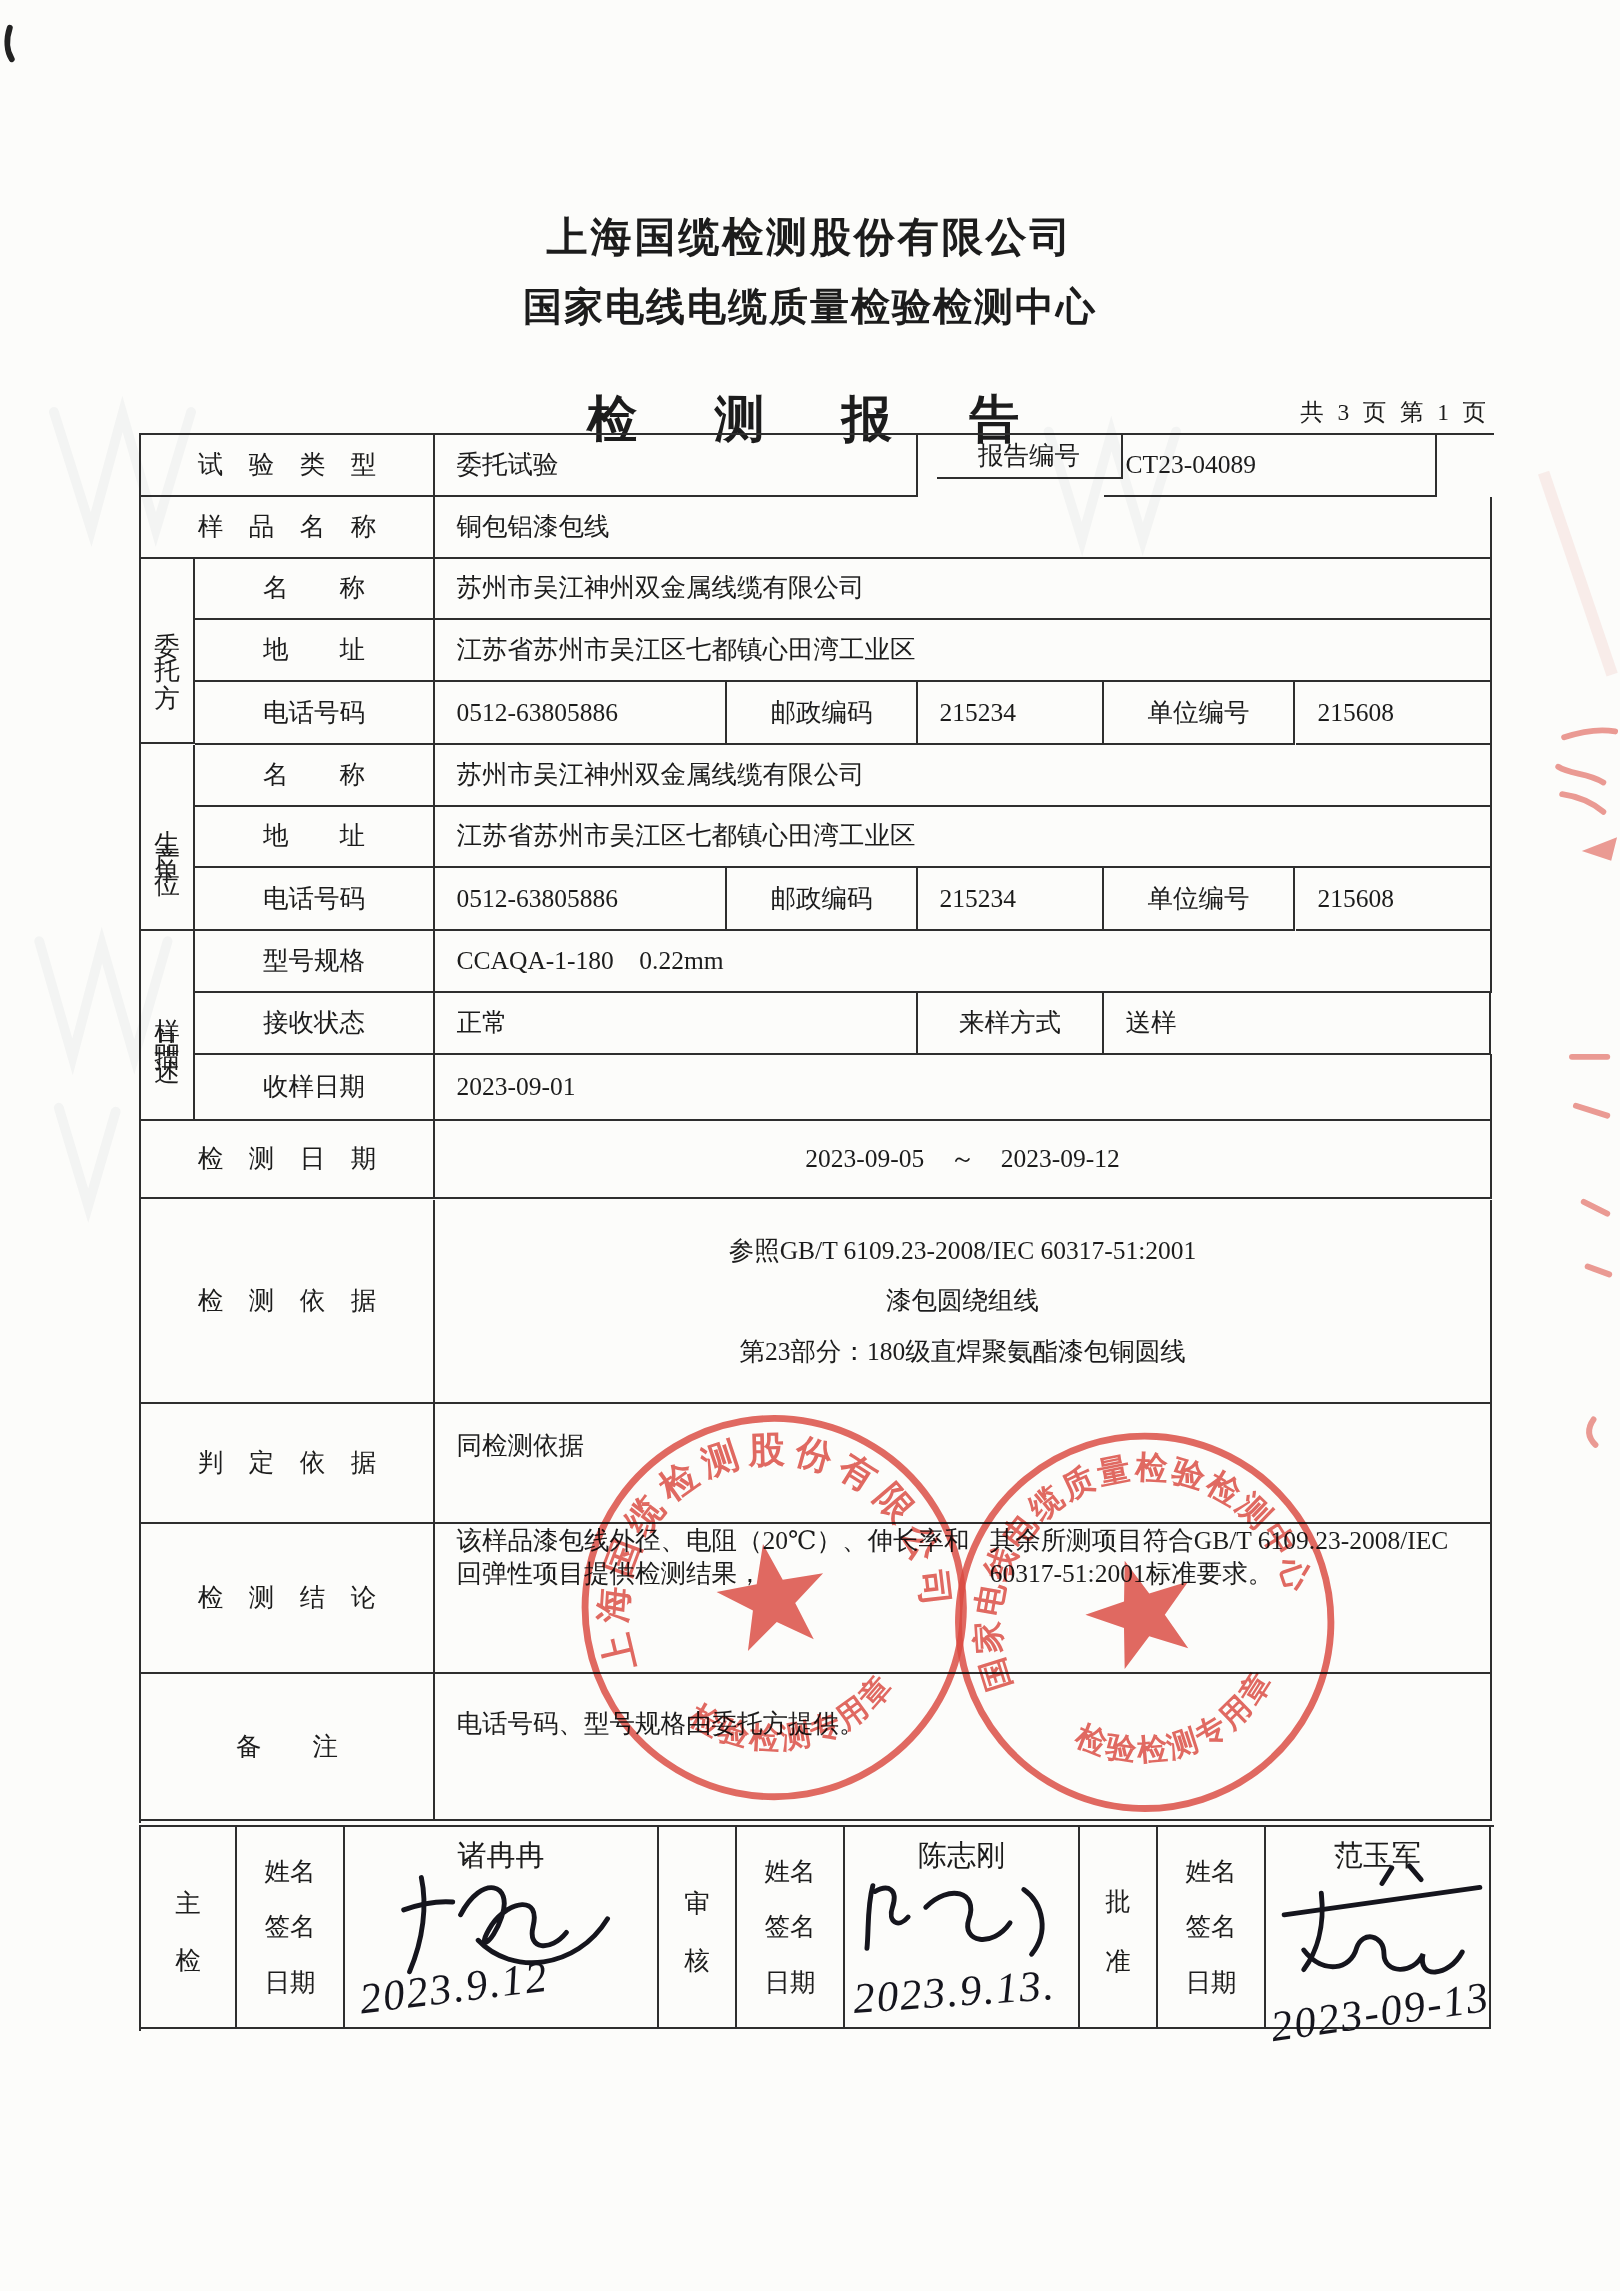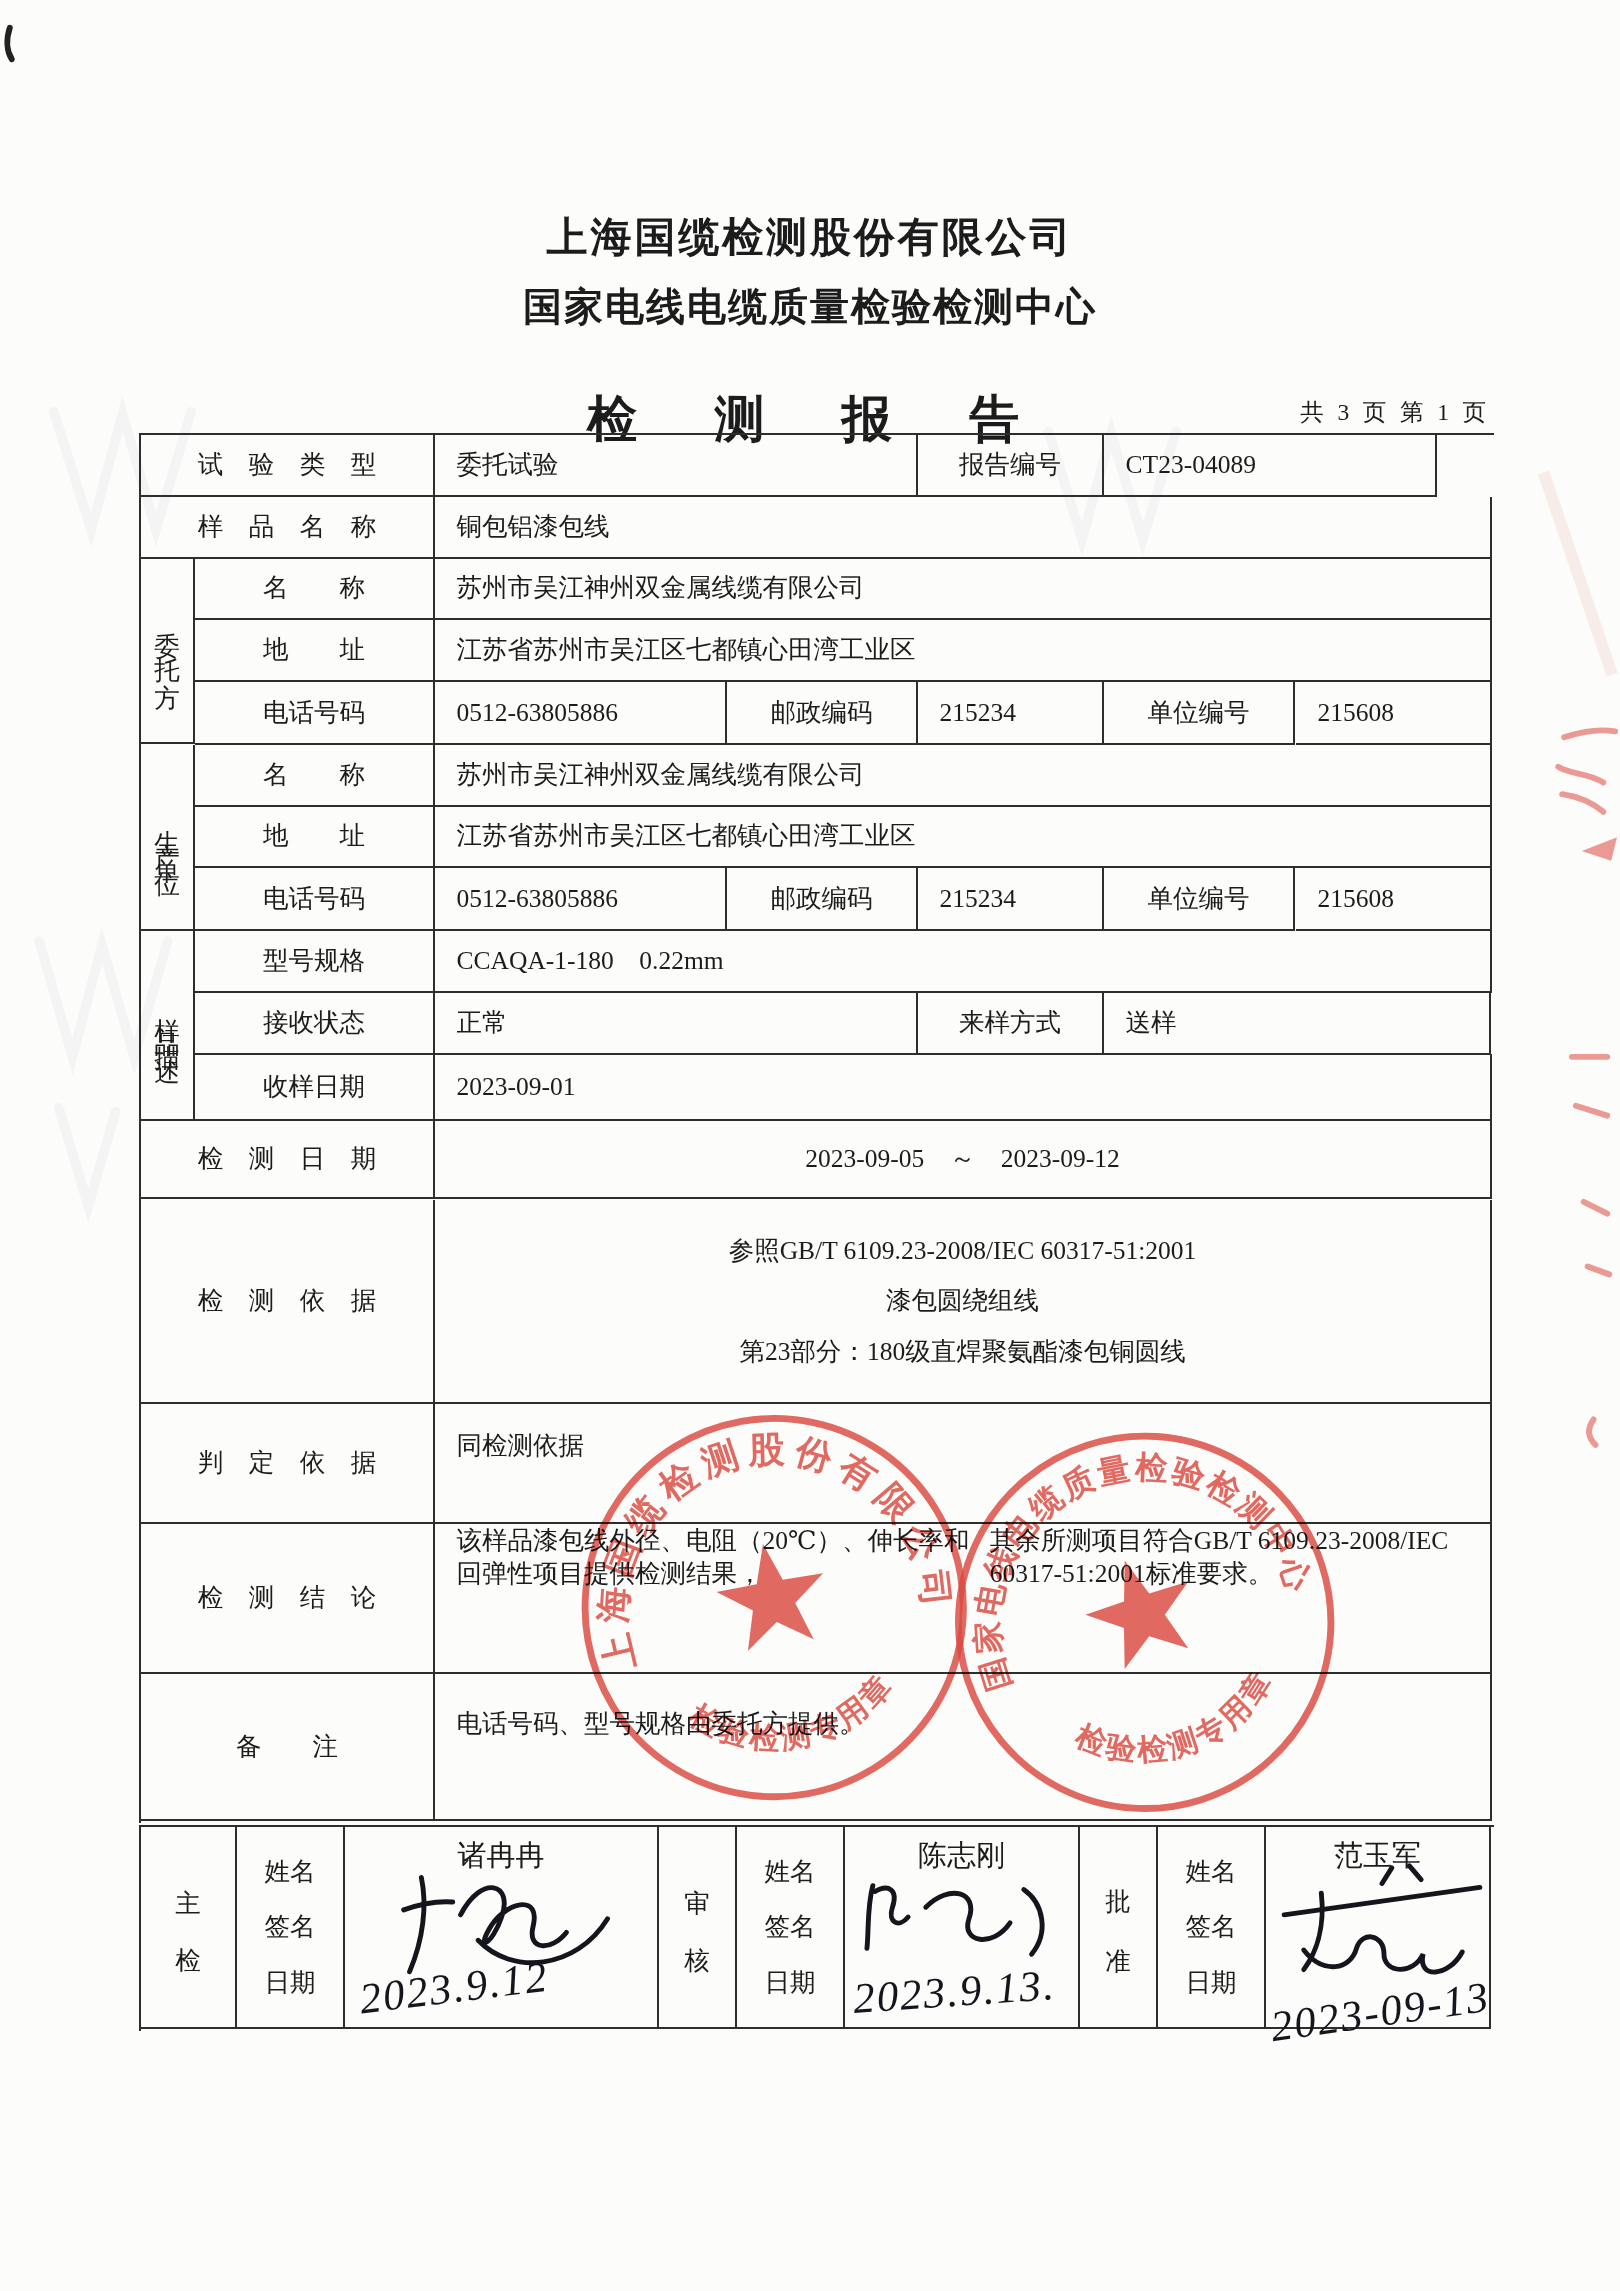--- a/index.html
+++ b/index.html
@@ -46,21 +46,21 @@
 
   <div class="hdr hdr-company">上海国缆检测股份有限公司</div>
   <div class="hdr hdr-center">国家电线电缆质量检验检测中心</div>
   <div class="hdr hdr-title">检　测　报　告</div>
   <div class="page-info">共 3 页 第 1 页</div>
 
   <div class="tframe" style="left:139px;top:433px;width:1353px;height:1388px;">
 
     <div class="cell lab" style="left:0;top:0;width:294px;height:62px;">试　验　类　型</div>
     <div class="cell val" style="left:294px;top:0;width:483px;height:62px;">委托试验</div>
-    <div class="cell lab" style="left:777px;top:0;width:186px;height:62px;">报告编号</div>
+    <div class="cell lab" style="left:796px;top:0;width:186px;height:44px;">报告编号</div>
     <div class="cell val" style="left:963px;top:0;width:333px;height:62px;">CT23-04089</div>
 
     <div class="cell lab" style="left:0;top:62px;width:294px;height:62px;">样　品　名　称</div>
     <div class="cell val" style="left:294px;top:62px;width:1057px;height:62px;">铜包铝漆包线</div>
 
     <div class="cell lab" style="left:0;top:123px;width:54px;height:186px;">
       <span class="vtext vs3">委托方</span>
     </div>
     <div class="cell lab" style="left:54px;top:123px;width:240px;height:62px;">名　　称</div>
     <div class="cell val" style="left:294px;top:123px;width:1057px;height:62px;">苏州市吴江神州双金属线缆有限公司</div>

